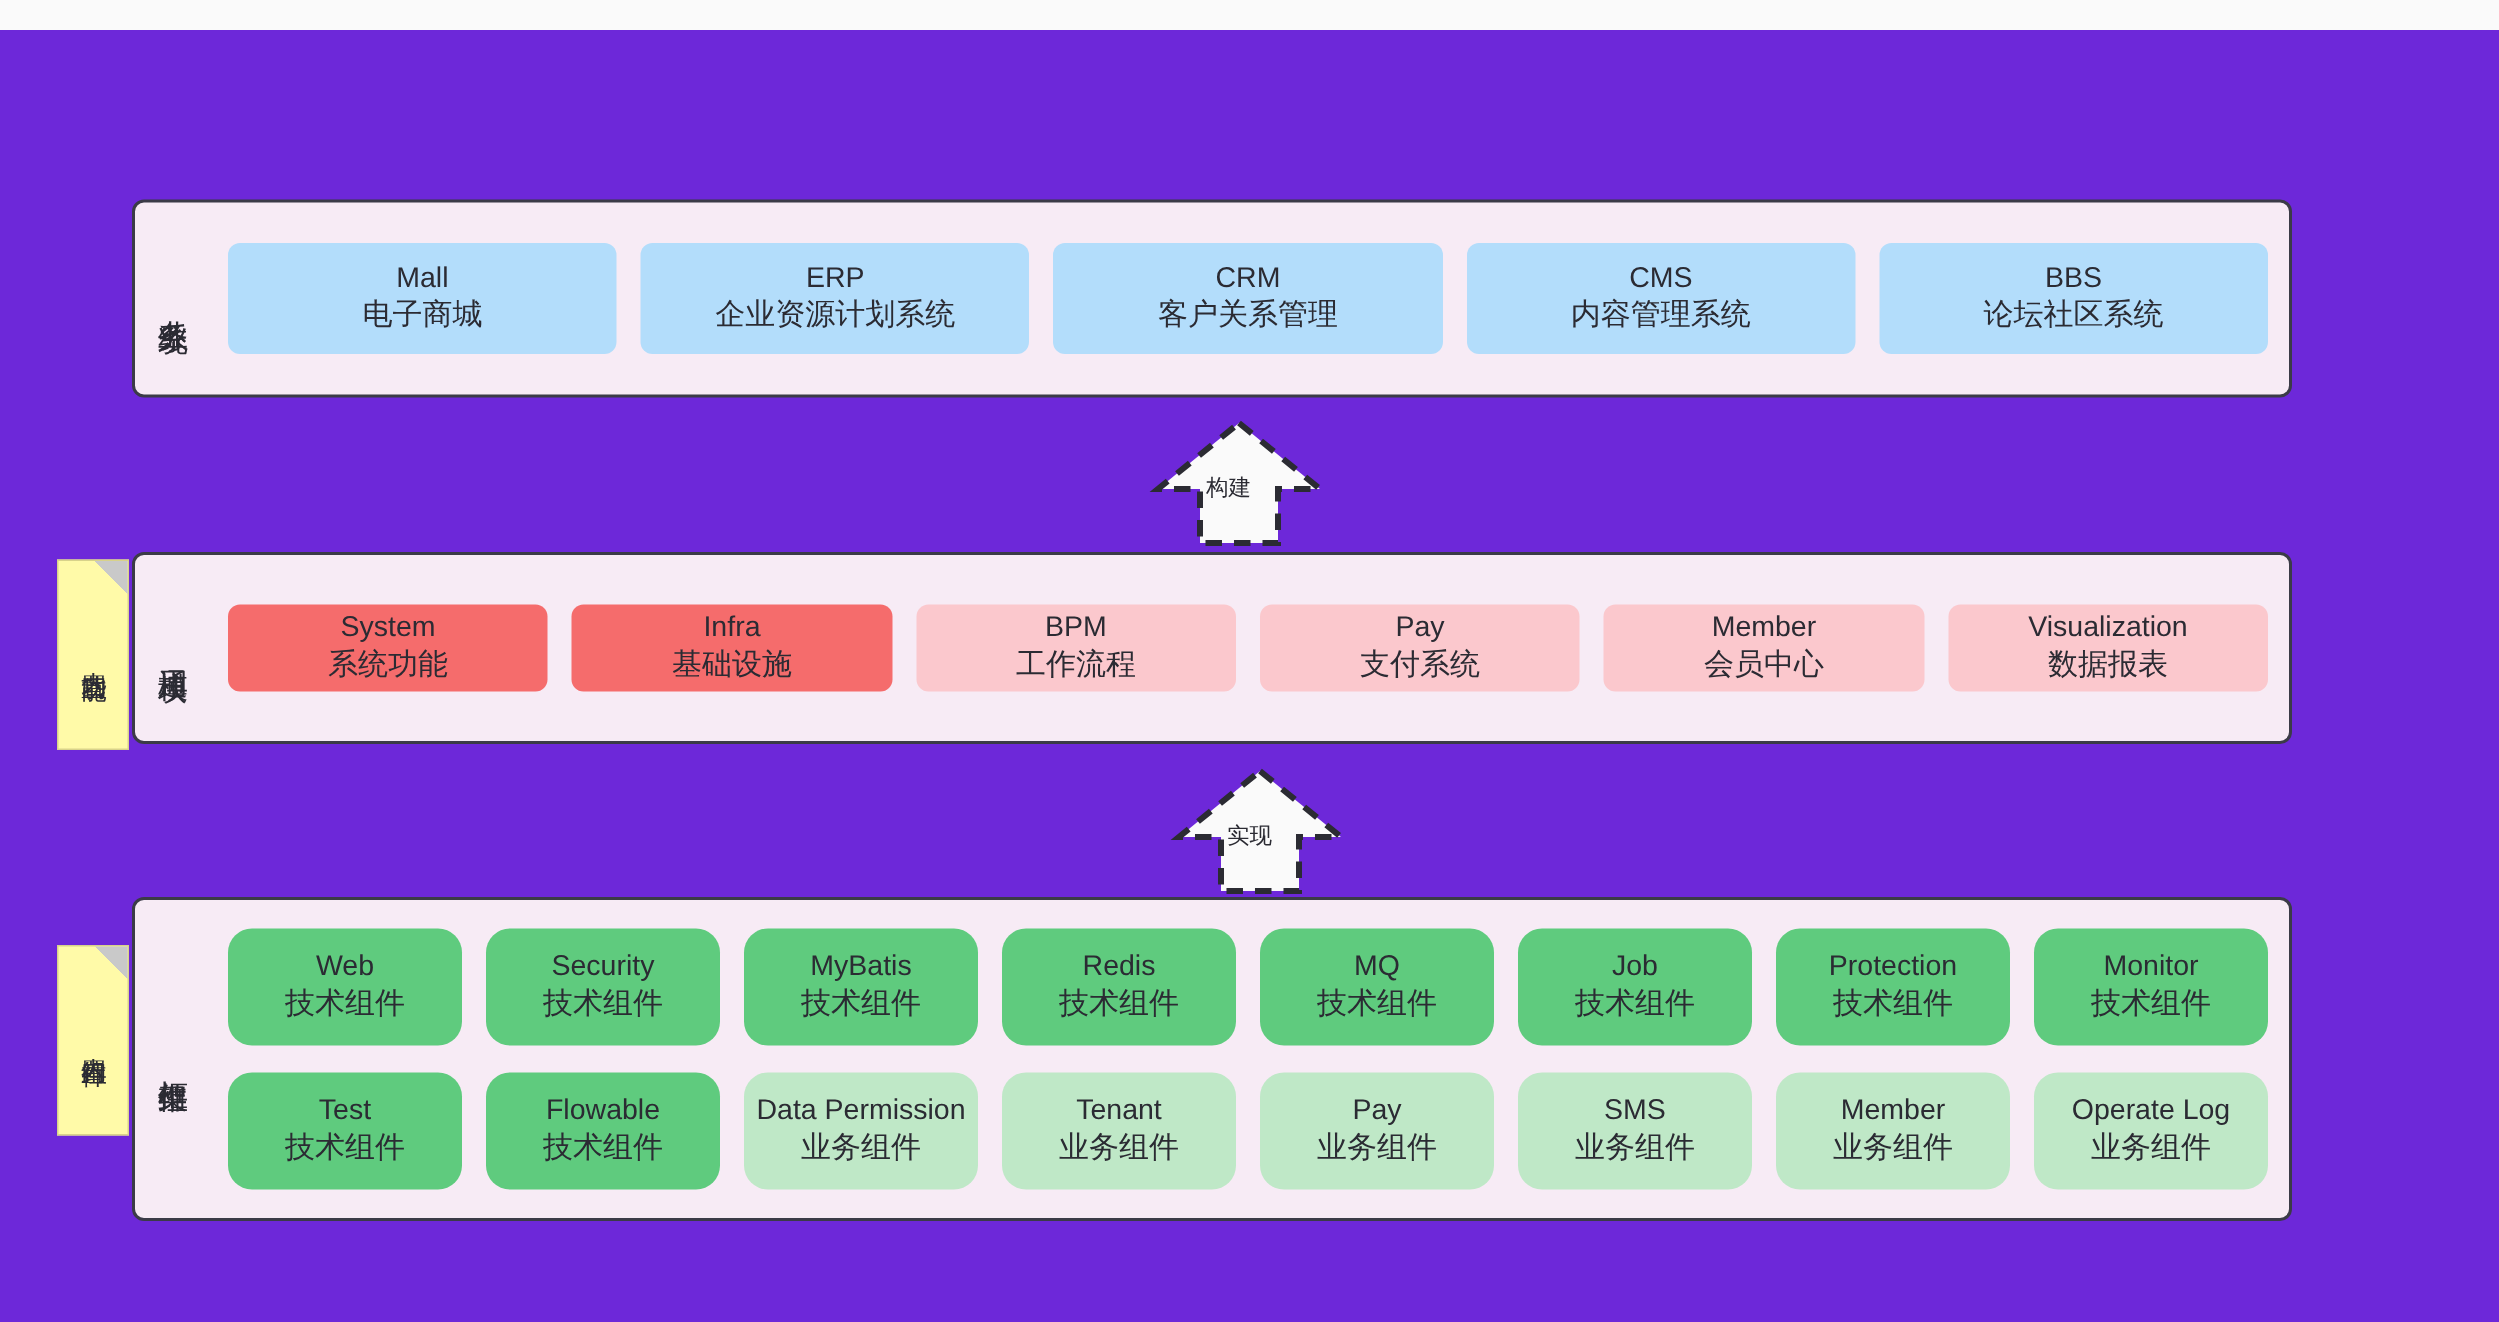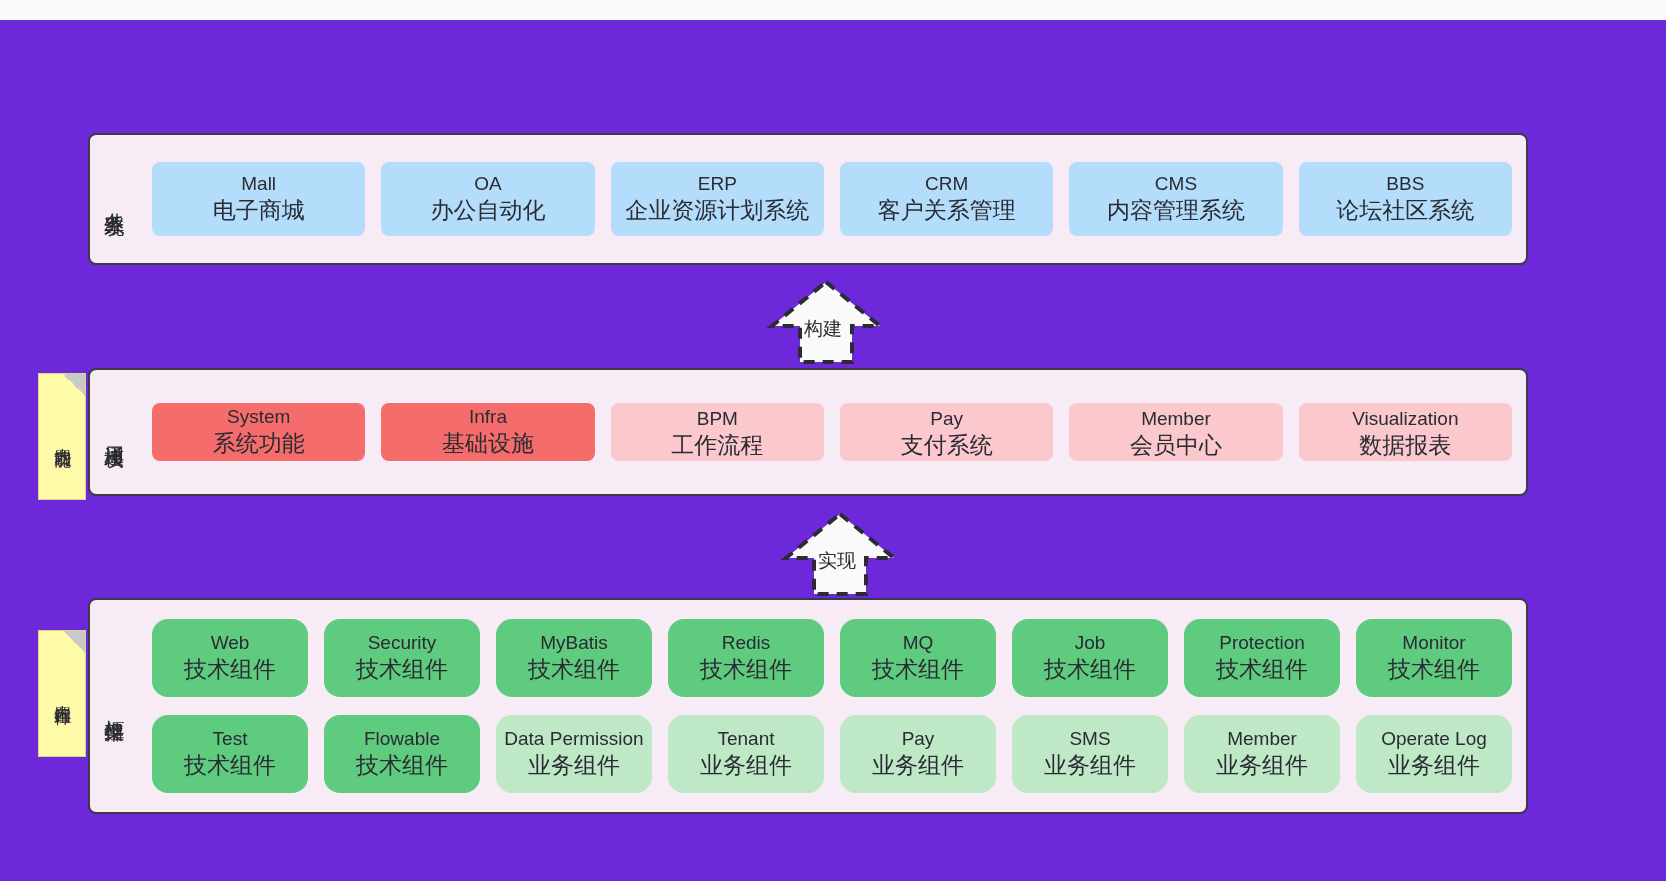--- a/index.html
+++ b/index.html
@@ -61,21 +61,21 @@
     display: flex;
     flex-direction: column;
     align-items: center;
     justify-content: center;
     text-align: center;
     line-height: 1.28;
     color: #2b2b33;
     padding: 4px 6px;
   }
   .card .en { font-size: 19px; }
-  .card .cn { font-size: 23px; }
+  .card .cn { font-size: 20px; }
 
   .h-biz   { height: 74px; }
   .h-mod   { height: 58px; }
   .h-fw    { height: 78px; border-radius: 16px; }
 
   
   .c-blue      { background: #b3ddfb; }
   .c-red       { background: #f56c6c; }
   .c-pink      { background: #fbc8cd; justify-content: space-between; }
   .c-green     { background: #5fcb7e; }
@@ -103,44 +103,40 @@
     top: 0; right: 0;
     width: 22px; height: 22px;
     background: linear-gradient(225deg, #c9c9c9 0 50%, transparent 50% 100%);
   }
 
   
   .arrow { position: absolute; }
   .arrow svg { display: block; overflow: visible; }
   .arrow-label {
     position: absolute;
-    font-size: 19px;
+    font-size: 15px;
     color: #2b2b33;
     background: #fafafa;
     padding: 0 2px;
     white-space: nowrap;
     text-align: center;
   }
 </style>
 </head>
 <body>
 
 <div id="stage">
 
   <div class="layer" style="left:88px; top:113px; width:1440px; height:132px;">
     <div class="layer-title">业务系统</div>
     <div class="layer-body">
       <div class="row" id="biz-row">
           <div class="card c-blue h-biz">
             <div class="en">Mall</div>
             <div class="cn">电子商城</div>
-          </div>
-          <div class="card c-blue h-biz">
-            <div class="en">OA</div>
-            <div class="cn">办公自动化</div>
           </div>
           <div class="card c-blue h-biz">
             <div class="en">ERP</div>
             <div class="cn">企业资源计划系统</div>
           </div>
           <div class="card c-blue h-biz">
             <div class="en">CRM</div>
             <div class="cn">客户关系管理</div>
           </div>
           <div class="card c-blue h-biz">

